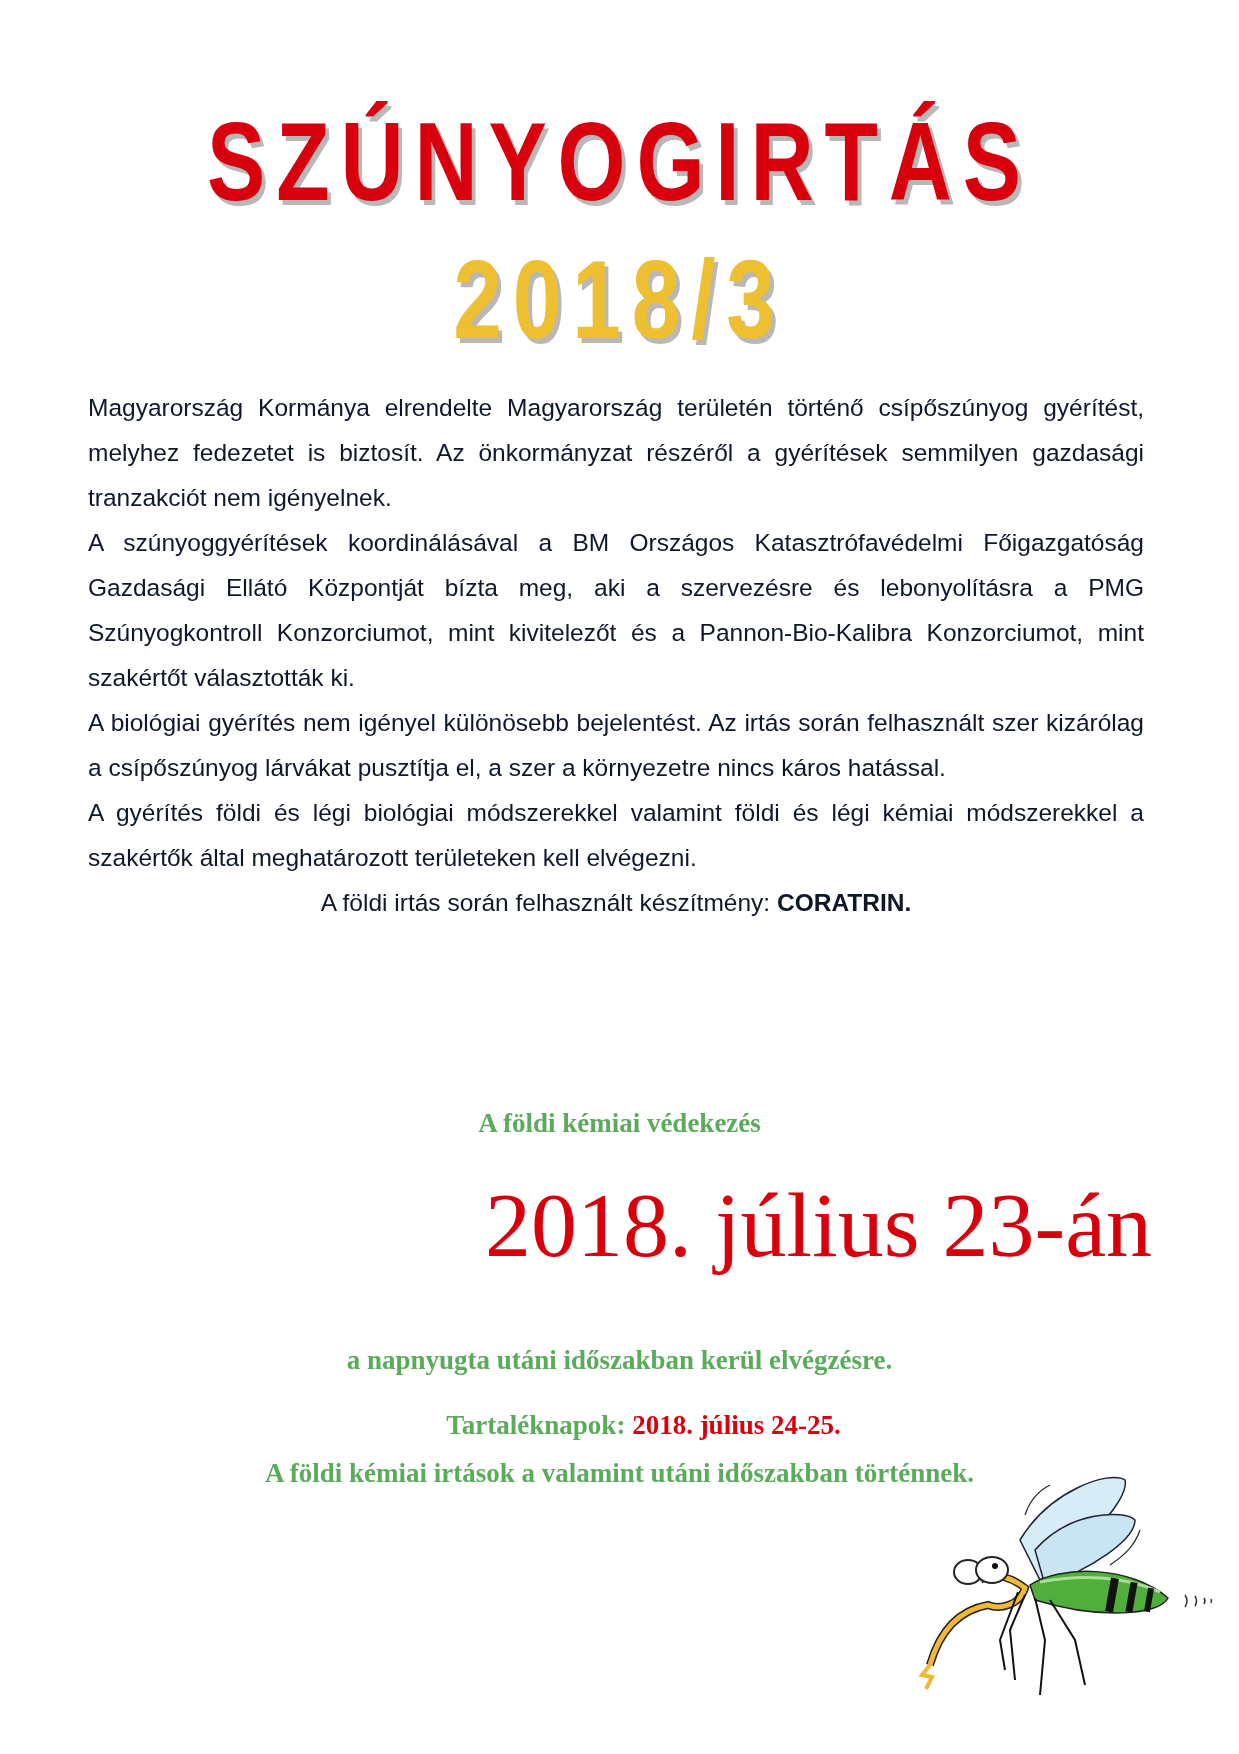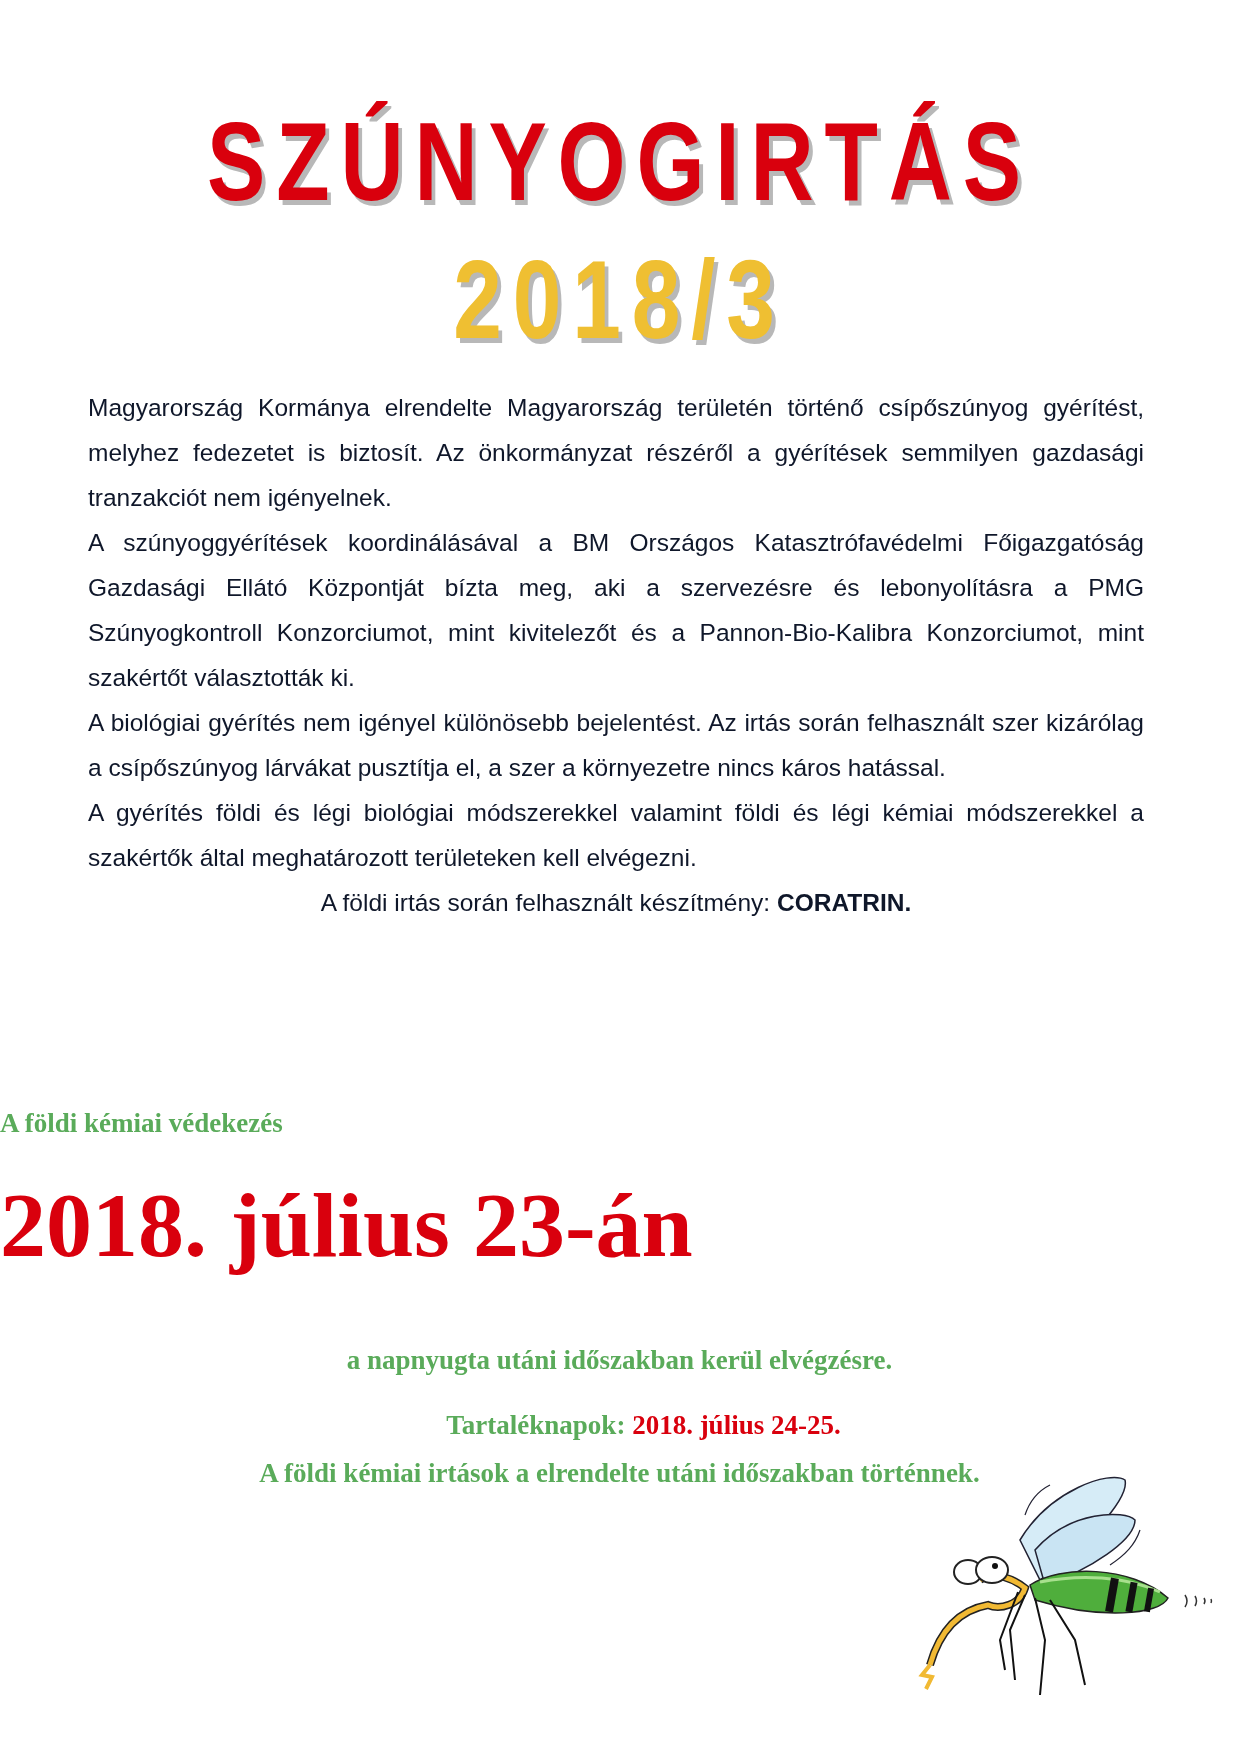--- a/index.html
+++ b/index.html
@@ -30,26 +30,26 @@
       color: #0f172a;
     }
     .body-text p { margin: 0; text-align: justify; text-align-last: left; }
     .body-text p.center { text-align: center; text-align-last: center; }
     .body-text b { font-weight: bold; }
 
     .green { color: #5aab5a; }
     .red { color: #d9000d; }
 
     .notice-label {
-      position: absolute; left: 0; width: 1239px; top: 1108px; text-align: left;
+      position: absolute; left: 0; width: 1239px; top: 1108px; text-align: center;
       font-family: "Liberation Serif", serif; font-weight: bold; font-size: 27px;
     }
     .big-date {
-      position: absolute; left: 0; width: 1152px; top: 1170px; text-align: left;
-      font-family: "Liberation Serif", serif; font-weight: bold; font-size: 92px; line-height: 110px;
+      position: absolute; left: 0; width: 1152px; top: 1170px; text-align: right;
+      font-family: "Liberation Serif", serif; font-weight: normal; font-size: 92px; line-height: 110px;
     }
     .green-line {
       position: absolute; left: 0; width: 1239px; text-align: center;
       font-family: Liberation Serif, serif; font-weight: bold; font-size: 27px;
     }
     .line1 { top: 1345px; }
     .line2 { top: 1410px; padding-left: 24px; }
     .line3 { top: 1458px; }
 
     .mosquito { position: absolute; left: 900px; top: 1470px; width: 330px; height: 230px; }
@@ -68,21 +68,21 @@
     <p>A biológiai gyérítés nem igényel különösebb bejelentést. Az irtás során felhasznált szer kizárólag a csípőszúnyog lárvákat pusztítja el, a szer a környezetre nincs káros hatással.</p>
     <p>A gyérítés földi és légi biológiai módszerekkel valamint földi és légi kémiai módszerekkel a szakértők által meghatározott területeken kell elvégezni.</p>
     <p class="center"><span>A földi irtás során felhasznált készítmény: </span><b>CORATRIN.</b></p>
   </div>
 
   <div class="notice-label green">A földi kémiai védekezés</div>
   <div class="big-date red">2018. július 23-án</div>
 
   <div class="green-line line1 green">a napnyugta utáni időszakban kerül elvégzésre.</div>
   <div class="green-line line2"><span class="green">Tartaléknapok: </span><span class="red">2018. július 24-25.</span></div>
-  <div class="green-line line3 green">A földi kémiai irtások a elrendelte utáni időszakban történnek.</div>
+  <div class="green-line line3 green">A földi kémiai irtások a valamint utáni időszakban történnek.</div>
 
   <svg class="mosquito" viewBox="0 0 330 230">
 
     <path d="M120 70 C 150 20, 210 0, 225 10 C 230 30, 180 80, 140 110 Z" fill="#d6ecf7" stroke="#223" stroke-width="1.5"></path>
     <path d="M135 80 C 170 40, 225 40, 235 50 C 235 70, 190 100, 145 115 Z" fill="#c9e4f3" stroke="#223" stroke-width="1.5"></path>
     <path d="M125 45 C 130 30, 140 20, 150 15" fill="none" stroke="#223" stroke-width="1.2"></path>
     <path d="M240 60 C 235 75, 225 85, 210 95" fill="none" stroke="#223" stroke-width="1.2"></path>
 
     <path d="M130 115 C 160 95, 230 95, 268 128 C 260 145, 200 150, 135 130 Z" fill="#4fae3c" stroke="#222" stroke-width="1.5"></path>
     <path d="M140 112 C 180 104, 225 106, 260 122" fill="none" stroke="#a8e08e" stroke-width="3"></path>

